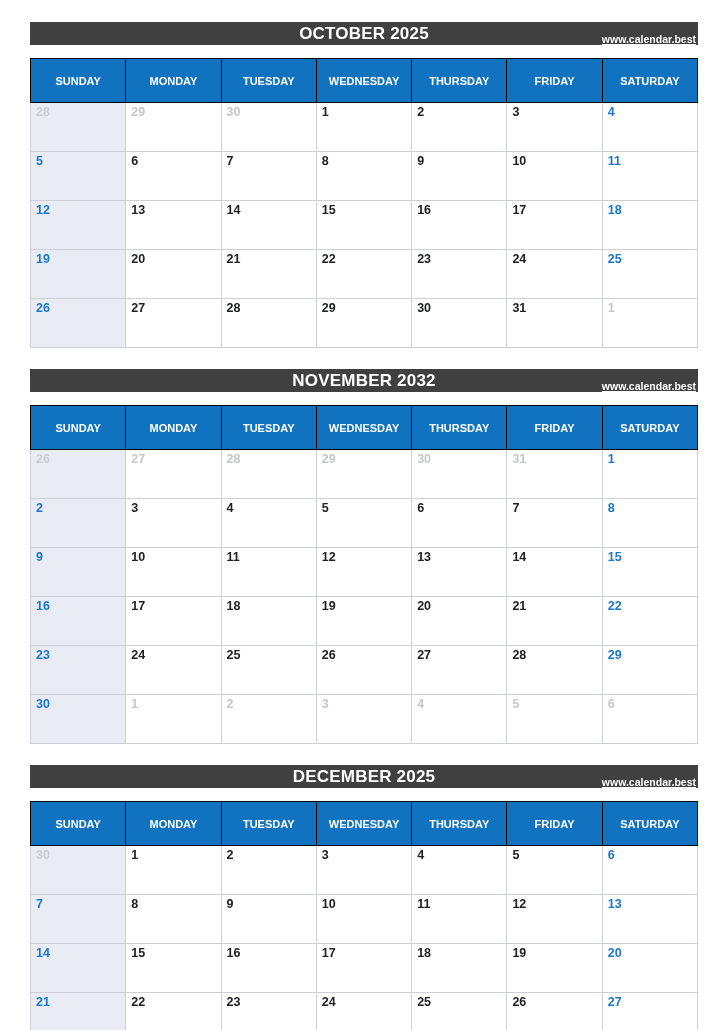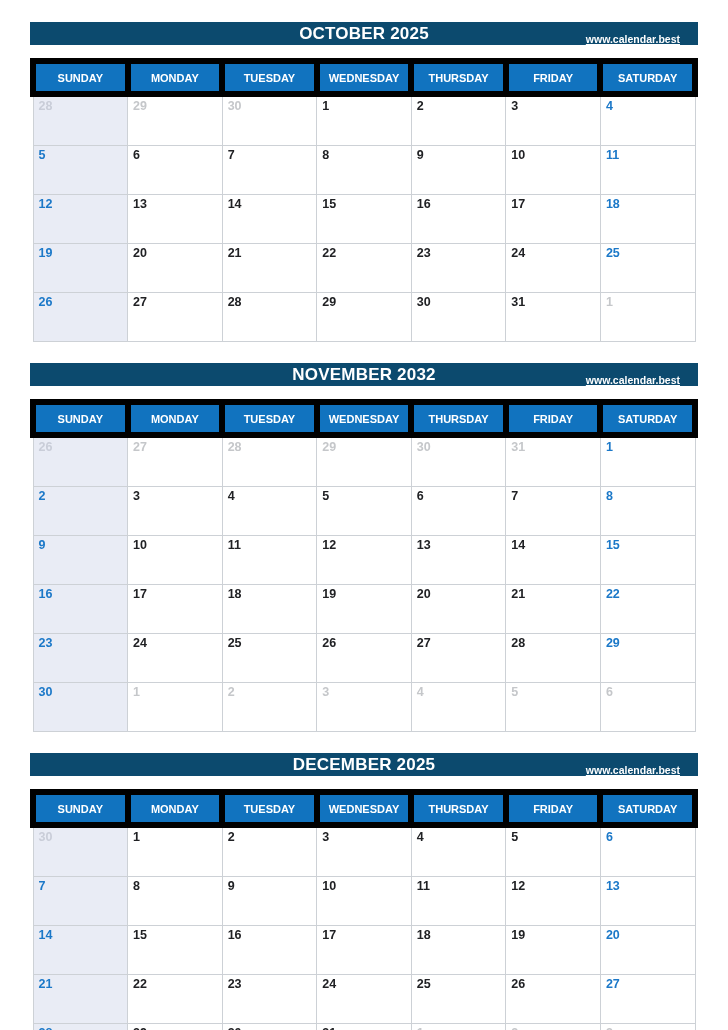--- a/index.html
+++ b/index.html
@@ -17,36 +17,36 @@
     box-sizing: border-box;
     width: 728px;
     padding: 22px 30px 0 30px;
   }
   .month {
     margin-bottom: 21px;
   }
   .title-bar {
     position: relative;
     height: 23px;
-    background: #0c4a6e;
+    background: #404040;
     display: flex;
     align-items: center;
     justify-content: center;
     margin-bottom: 13px;
   }
   .title-text {
     color: #ffffff;
     font-weight: bold;
     font-size: 17px;
     letter-spacing: 0.2px;
     line-height: 1;
   }
   .site-link {
     position: absolute;
-    right: 18px;
+    right: 2px;
     bottom: 0;
     color: #ffffff;
     font-weight: bold;
     font-size: 10.5px;
     text-decoration: underline;
     line-height: 1.15;
     cursor: pointer;
   }
   table.cal-grid {
     width: 100%;
@@ -55,22 +55,22 @@
     border: 1px solid #bfc3c8;
   }
   table.cal-grid th {
     background: #1173bf;
     color: #ffffff;
     font-weight: bold;
     font-size: 11px;
     height: 19px;
     text-align: center;
     vertical-align: middle;
-    border: 6px solid #000000;
-    padding: 4px;
+    border: 1px solid #000000;
+    padding: 12px;
   }
   table.cal-grid td {
     height: 47px;
     border: 1px solid #cdd1d6;
     vertical-align: top;
     text-align: left;
     padding: 1px 0 0 5px;
     font-weight: bold;
     font-size: 12.5px;
     background: #ffffff;

